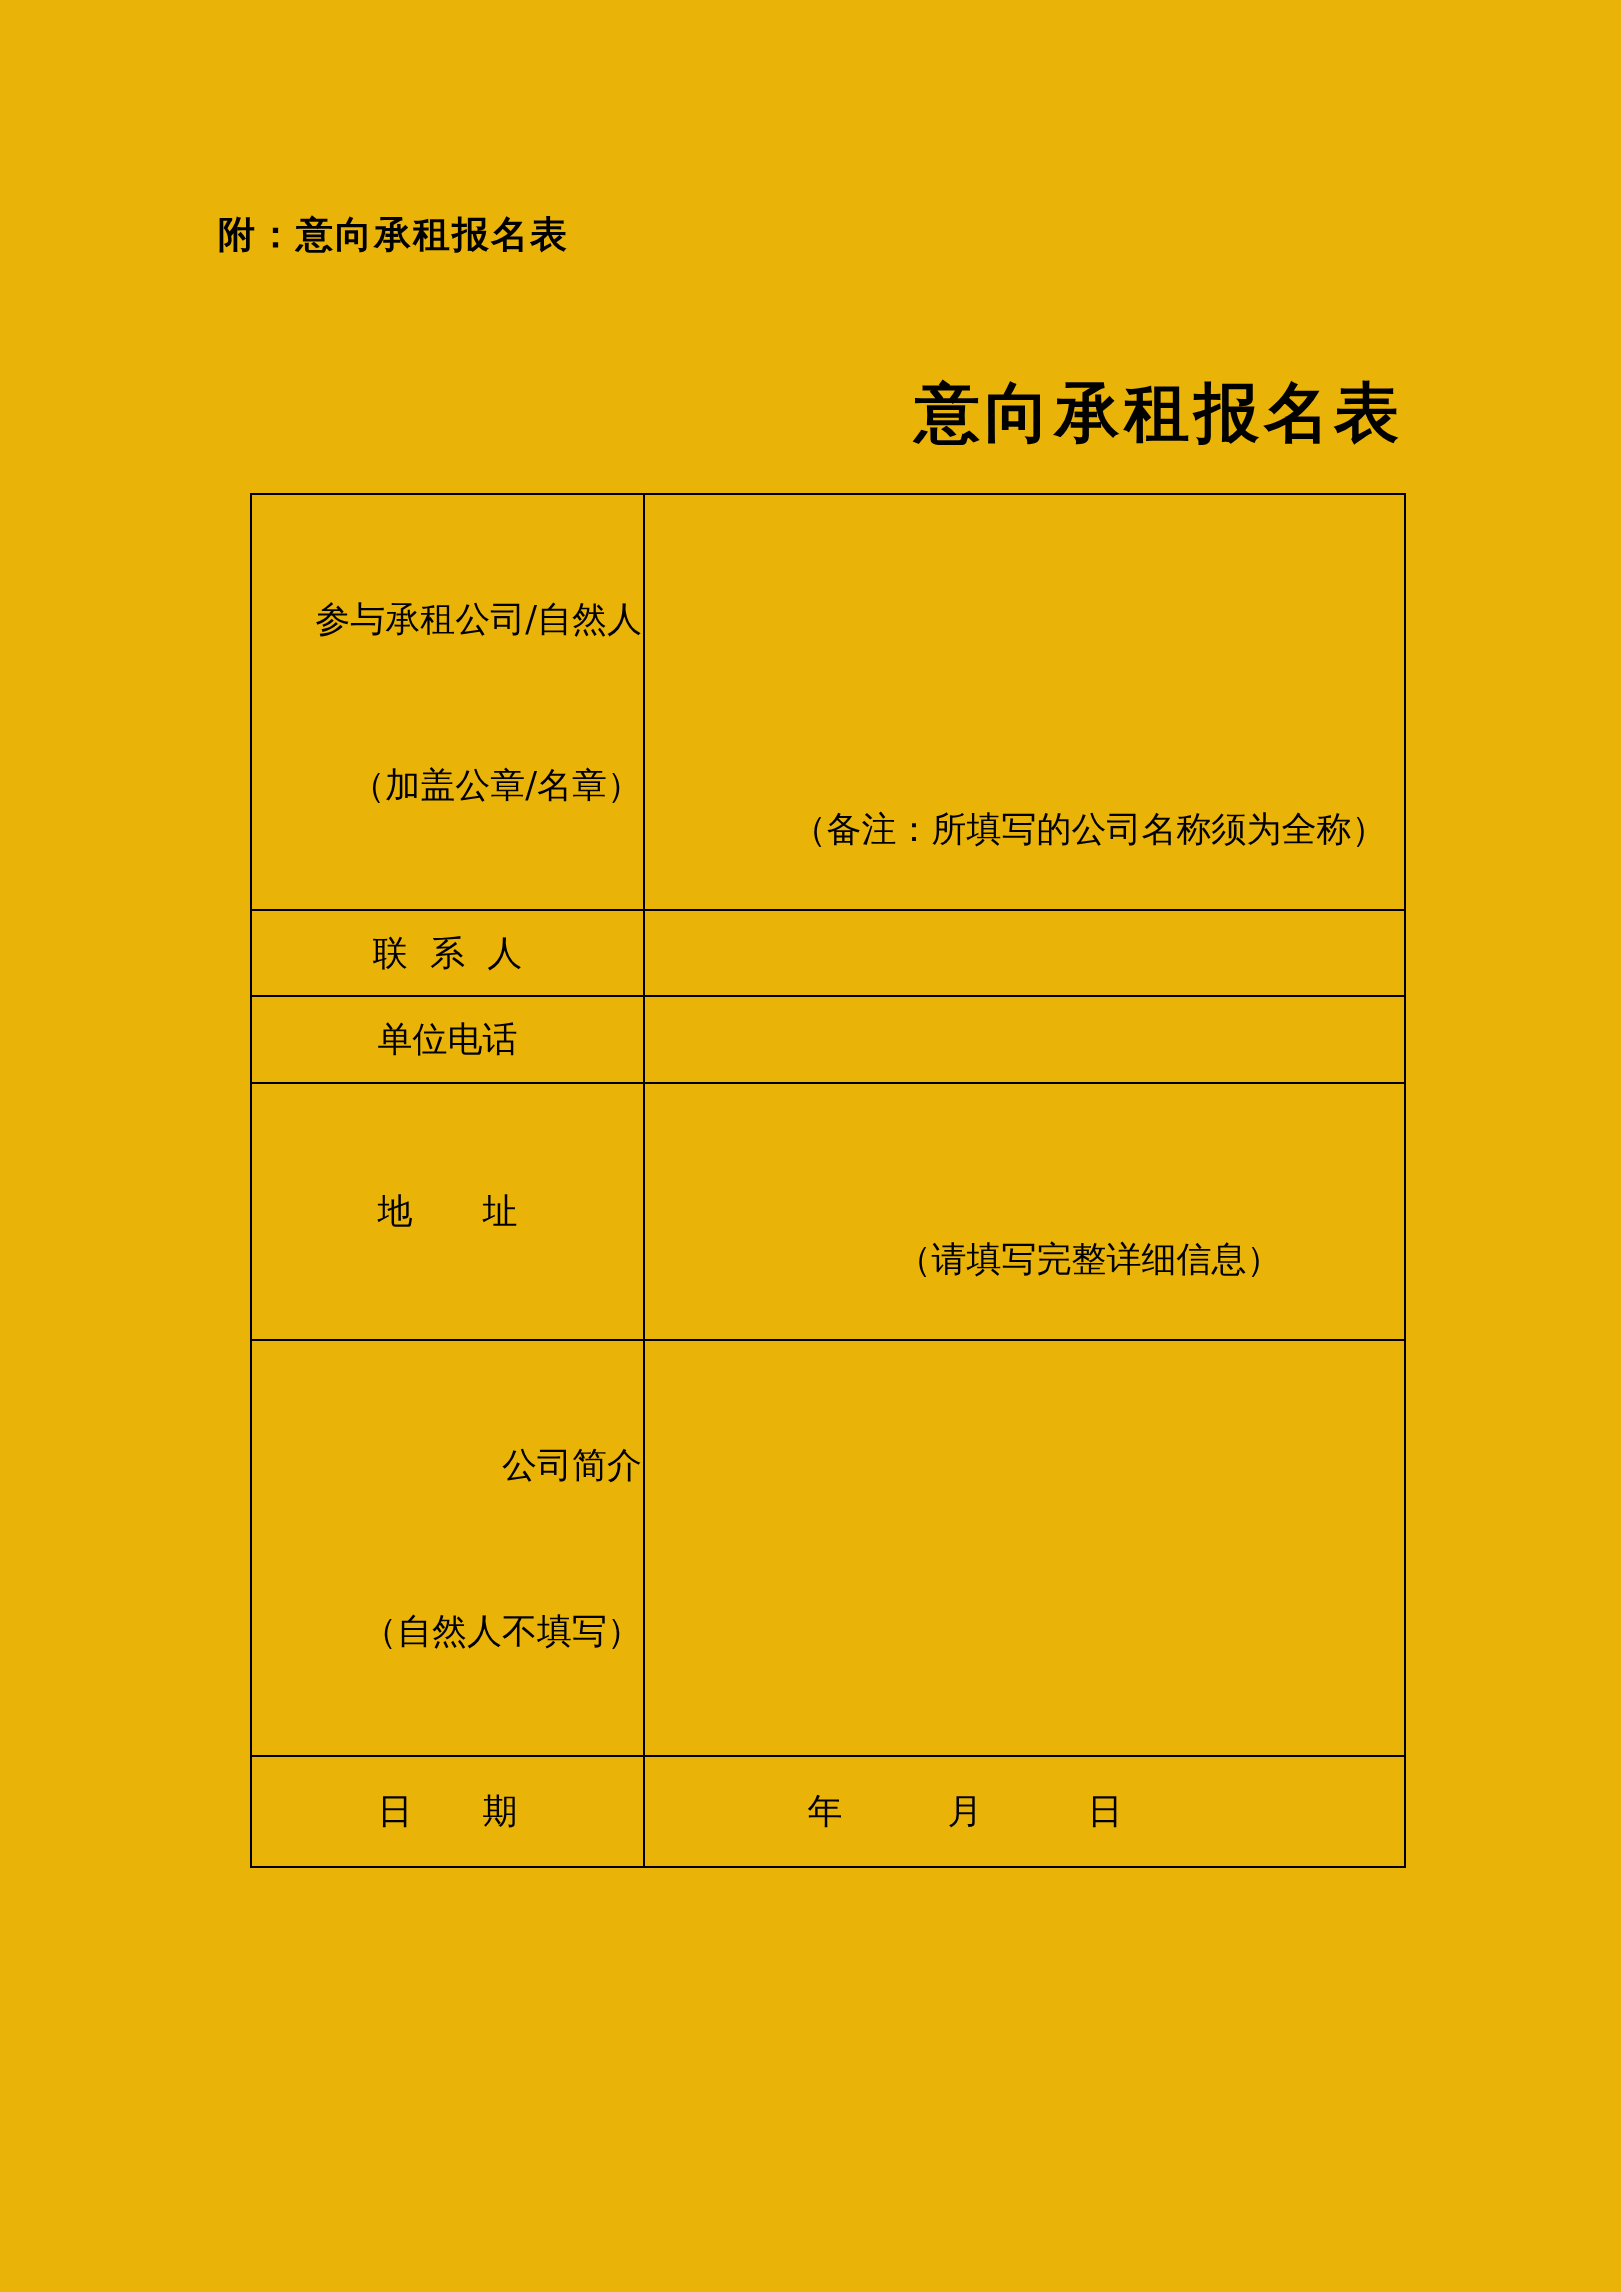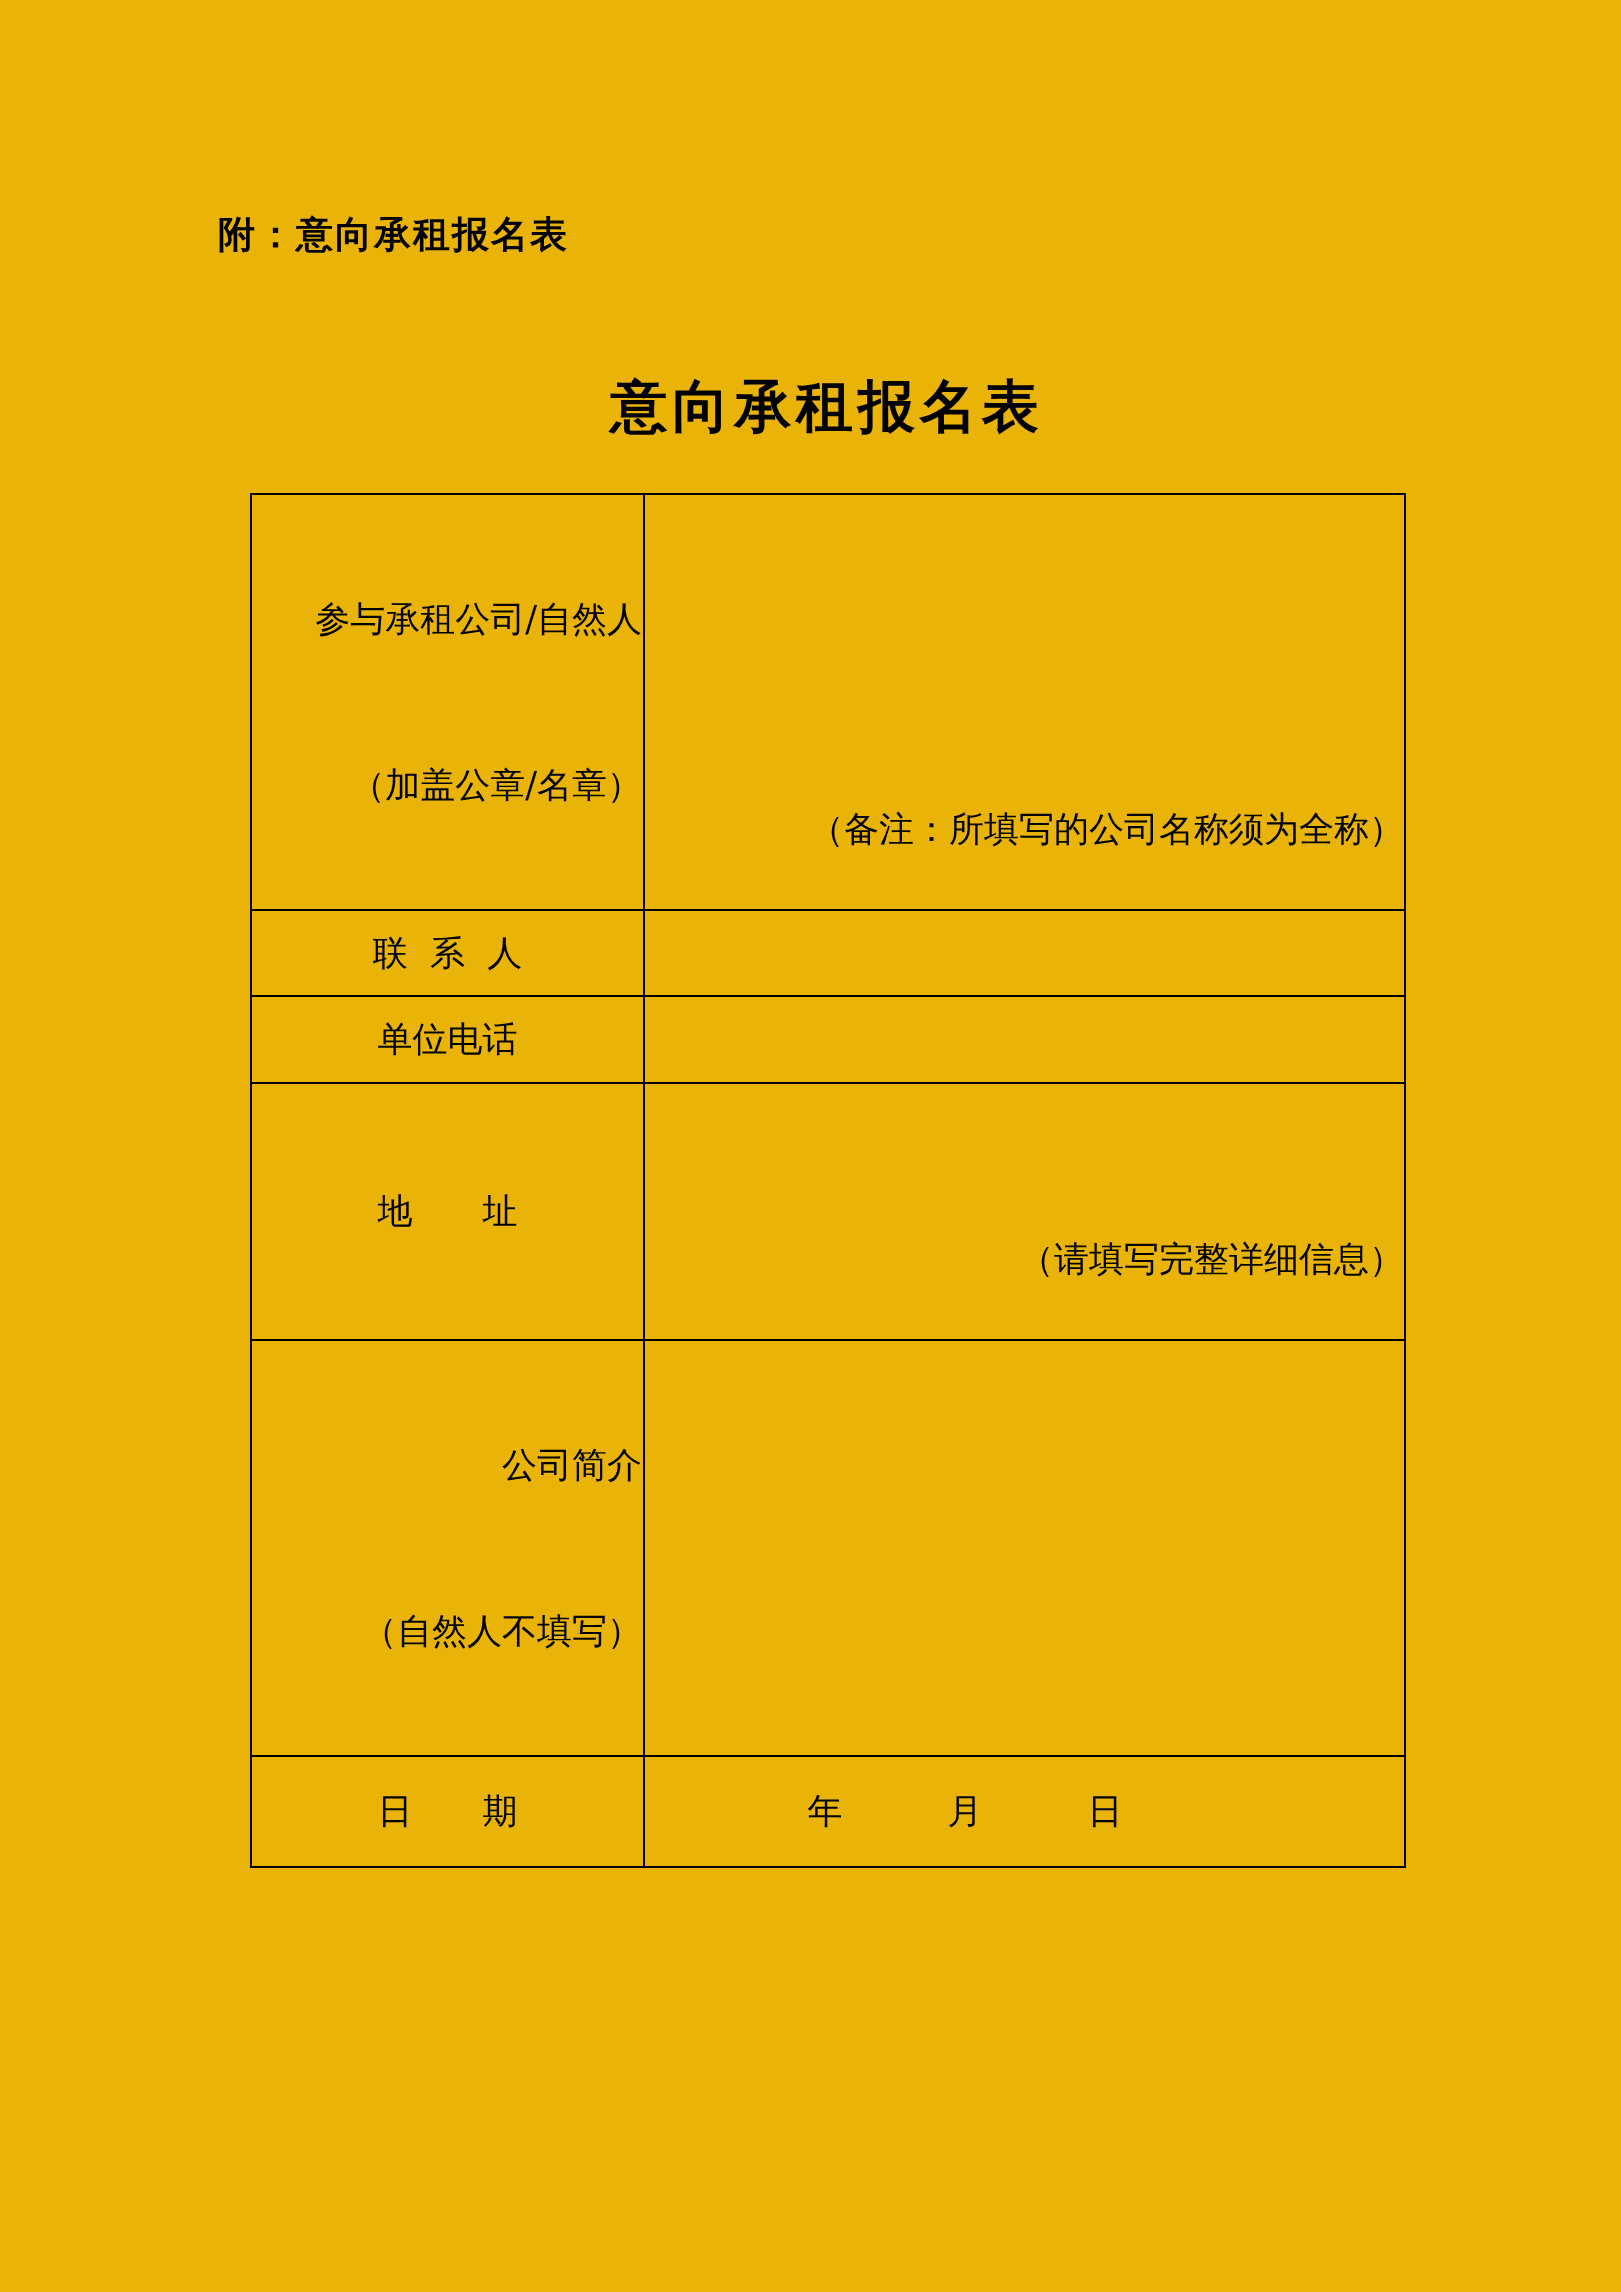--- a/index.html
+++ b/index.html
@@ -24,23 +24,23 @@
     font-weight: bold;
     font-size: 37px;
     letter-spacing: 2px;
     white-space: pre;
   }
   .doc-title {
     position: absolute;
     left: 250px;
     top: 369px;
     width: 1154px;
-    text-align: center;
+    text-align: right;
     font-weight: bold;
-    font-size: 57px;
+    font-size: 65px;
     letter-spacing: 4.9px;
     white-space: pre;
   }
   table.form-table {
     position: absolute;
     left: 250px;
     top: 493px;
     width: 1154px;
     table-layout: fixed;
     border-collapse: collapse;
@@ -67,21 +67,21 @@
   td.label-cell .label-line {
     line-height: 86px;
     white-space: pre;
     text-align: right;
   }
   td.value-cell {
     vertical-align: middle;
   }
   td.note-cell {
     vertical-align: bottom;
-    text-align: right;
+    text-align: center;
     padding: 0 0 15.7px 17.6px;
     white-space: pre;
   }
   td.date-cell {
     vertical-align: middle;
     text-align: center;
     padding-right: 120px;
     white-space: pre;
   }
 </style>

